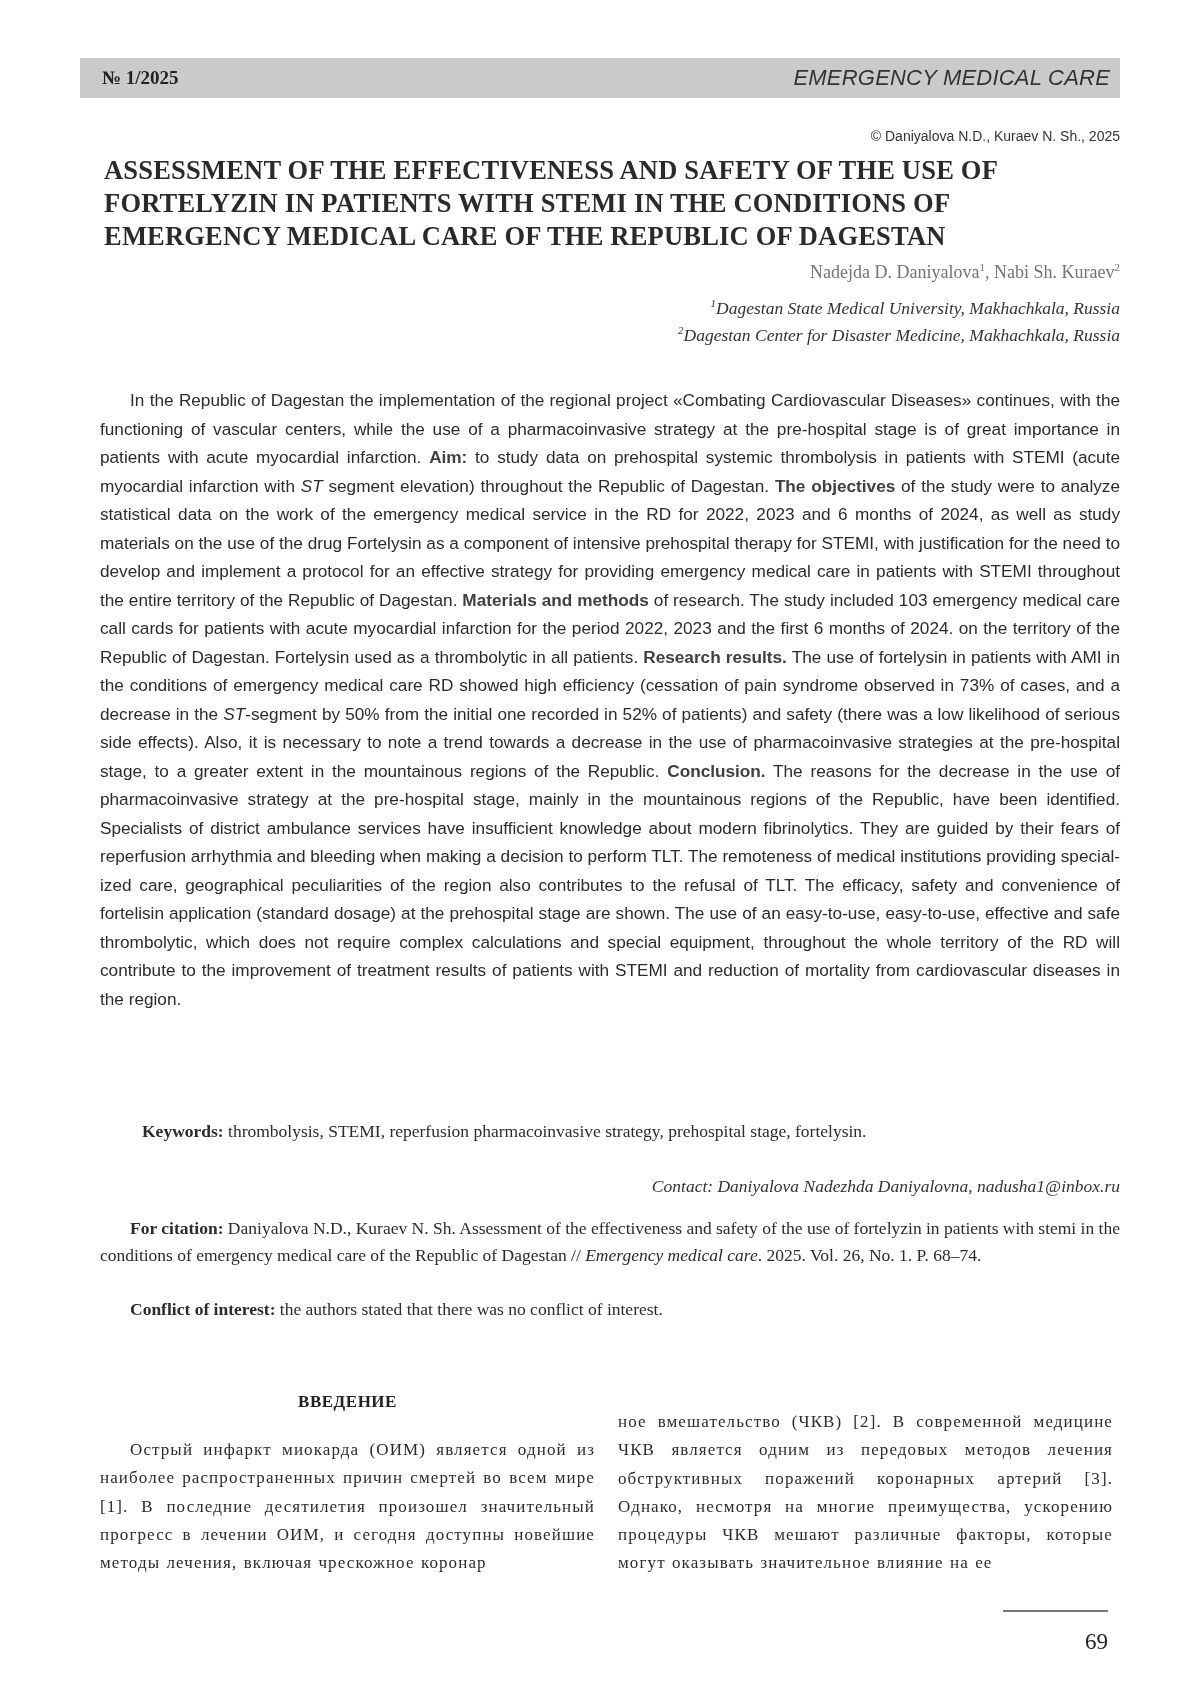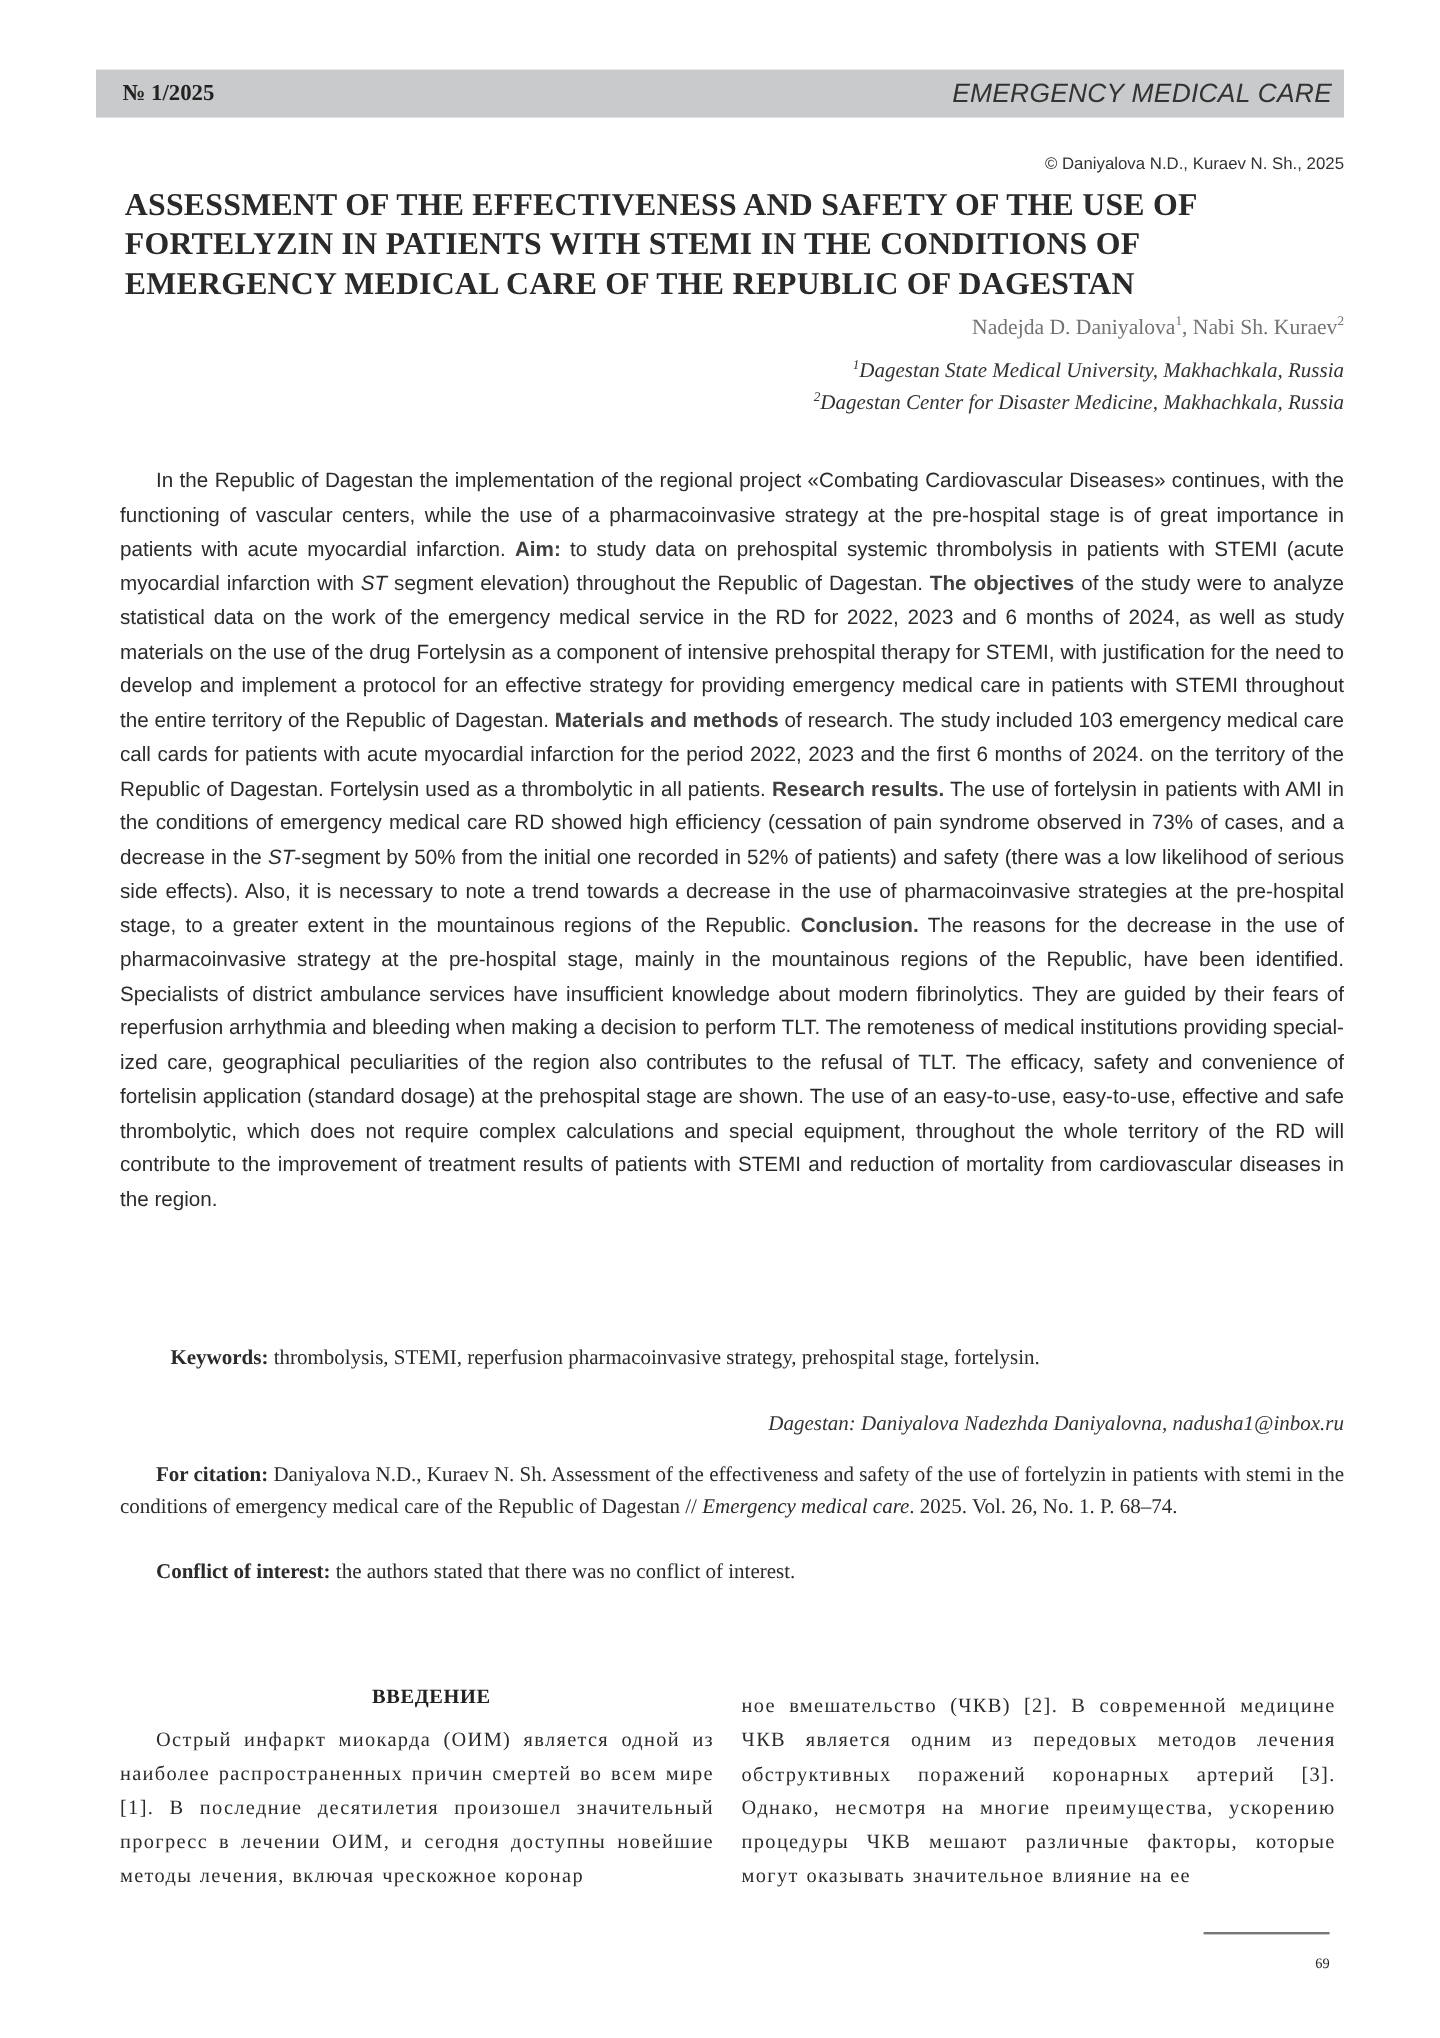--- a/index.html
+++ b/index.html
@@ -50,34 +50,34 @@
     position: absolute; left: 100px; top: 1215px; width: 1020px; margin: 0;
     font-family: "Liberation Serif", serif; font-size: 17.5px; line-height: 27px;
     text-align: justify; text-indent: 30px; color: #2b2b2b;
   }
   .conflict {
     position: absolute; left: 100px; top: 1296px; width: 1020px; margin: 0;
     font-family: "Liberation Serif", serif; font-size: 17.5px; line-height: 27px;
     text-indent: 30px; color: #2b2b2b;
   }
   .section-heading {
-    position: absolute; left: 100px; top: 1392px; width: 495px; margin: 12px; text-align: center;
+    position: absolute; left: 100px; top: 1392px; width: 495px; margin: 0; text-align: center;
     font-family: "Liberation Serif", serif; font-weight: bold; font-size: 17px; color: #222; letter-spacing: 0.5px;
   }
   .col {
     position: absolute; top: 1428px; width: 495px; margin: 0;
     font-family: "Liberation Serif", serif; font-size: 17px; line-height: 28.3px;
     text-align: justify; color: #2b2b2b; letter-spacing: 1.1px; word-spacing: 1px;
   }
   .col-left { left: 100px; top: 1436px; text-indent: 30px; }
   .col-right { left: 618px; top: 1408px; }
   .footer-rule { position: absolute; left: 1003px; top: 1610px; width: 105px; height: 2px; background: #777; }
   .page-number {
     position: absolute; right: 92px; top: 1629px;
-    font-family: "Liberation Serif", serif; font-size: 12px; color: #222; text-align: right;
+    font-family: "Liberation Serif", serif; font-size: 23px; color: #222; text-align: right;
   }
 </style>
 </head>
 <body>
 
 <div class="header-bar">
   <span class="issue">№ 1/2025</span>
   <span class="journal">EMERGENCY MEDICAL CARE</span>
 </div>
 
@@ -93,21 +93,21 @@
   <sup>1</sup><span>Dagestan State Medical University, Makhachkala, Russia</span>
 </div>
 <div class="affil affil2">
   <sup>2</sup><span>Dagestan Center for Disaster Medicine, Makhachkala, Russia</span>
 </div>
 
 <p class="abstract"><span>In the Republic of Dagestan the implementation of the regional project «Combating Cardiovascular Diseases» continues, with the functioning of vascular centers, while the use of a pharmacoinvasive strategy at the pre-hospital stage is of great importance in patients with acute myocardial infarction. </span><b>Aim:</b><span> to study data on prehospital systemic thrombolysis in patients with STEMI (acute myocardial infarction with </span><i>ST</i><span> seg­ment elevation) throughout the Republic of Dagestan. </span><b>The objectives</b><span> of the study were to analyze statisti­cal data on the work of the emergency medical service in the RD for 2022, 2023 and 6 months of 2024, as well as study materials on the use of the drug Fortelysin as a component of intensive prehospital therapy for STEMI, with justification for the need to develop and implement a protocol for an effective strategy for providing emergency medical care in patients with STEMI throughout the entire territory of the Republic of Dagestan. </span><b>Materials and methods</b><span> of research. The study included 103 emergency medical care call cards for patients with acute myocardial infarction for the period 2022, 2023 and the first 6 months of 2024. on the territory of the Republic of Dagestan. Fortelysin used as a thrombolytic in all patients. </span><b>Research results.</b><span> The use of fortelysin in patients with AMI in the conditions of emergency medical care RD showed high ef­ficiency (cessation of pain syndrome observed in 73% of cases, and a decrease in the </span><i>ST</i><span>-segment by 50% from the initial one recorded in 52% of patients) and safety (there was a low likelihood of serious side ef­fects). Also, it is necessary to note a trend towards a decrease in the use of pharmacoinvasive strategies at the pre-hospital stage, to a greater extent in the mountainous regions of the Republic. </span><b>Conclusion.</b><span> The rea­sons for the decrease in the use of pharmacoinvasive strategy at the pre-hospital stage, mainly in the moun­tainous regions of the Republic, have been identified. Specialists of district ambulance services have insuf­ficient knowledge about modern fibrinolytics. They are guided by their fears of reperfusion arrhythmia and bleeding when making a decision to perform TLT. The remoteness of medical institutions providing special­ized care, geographical peculiarities of the region also contributes to the refusal of TLT. The efficacy, safety and convenience of fortelisin application (standard dosage) at the prehospital stage are shown. The use of an easy-to-use, easy-to-use, effective and safe thrombolytic, which does not require complex calculations and special equipment, throughout the whole territory of the RD will contribute to the improvement of treatment results of patients with STEMI and reduction of mortality from cardiovascular diseases in the region.</span></p>
 
 <p class="keywords"><b>Keywords:</b><span> thrombolysis, STEMI, reperfusion pharmacoinvasive strategy, prehospital stage, fortelysin.</span></p>
 
-<div class="contact">Dagestan: Daniyalova Nadezhda Daniyalovna, nadusha1@inbox.ru</div>
+<div class="contact">Contact: Daniyalova Nadezhda Daniyalovna, nadusha1@inbox.ru</div>
 
 <p class="citation"><b>For citation:</b><span> Daniyalova N.D., Kuraev N. Sh. Assessment of the effectiveness and safety of the use of fortelyzin in patients with stemi in the conditions of emergency medical care of the Republic of Dagestan // </span><i>Emergency medical care</i><span>. 2025. Vol. 26, No. 1. P. 68–74.</span></p>
 
 <p class="conflict"><b>Conflict of interest:</b><span> the authors stated that there was no conflict of interest.</span></p>
 
 <h2 class="section-heading">ВВЕДЕНИЕ</h2>
 
 <p class="col col-left">Острый инфаркт миокарда (ОИМ) являет­ся одной из наиболее распространенных при­чин смертей во всем мире [1]. В последние де­сятилетия произошел значительный прогресс в лечении ОИМ, и сегодня доступны новейшие методы лечения, включая чрескожное коронар­</p>
 <p class="col col-right">ное вмешательство (ЧКВ) [2]. В современной медицине ЧКВ является одним из передовых методов лечения обструктивных поражений коронарных артерий [3]. Однако, несмотря на многие преимущества, ускорению процеду­ры ЧКВ мешают различные факторы, которые могут оказывать значительное влияние на ее</p>
 

